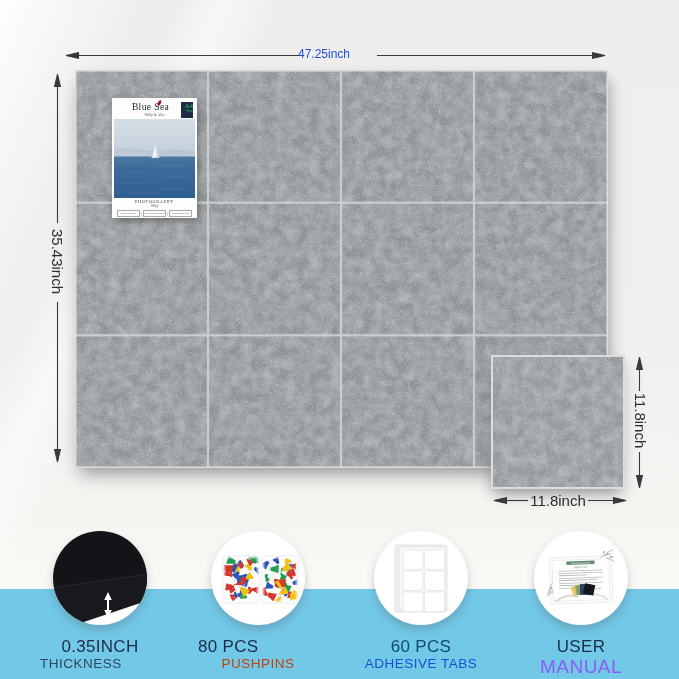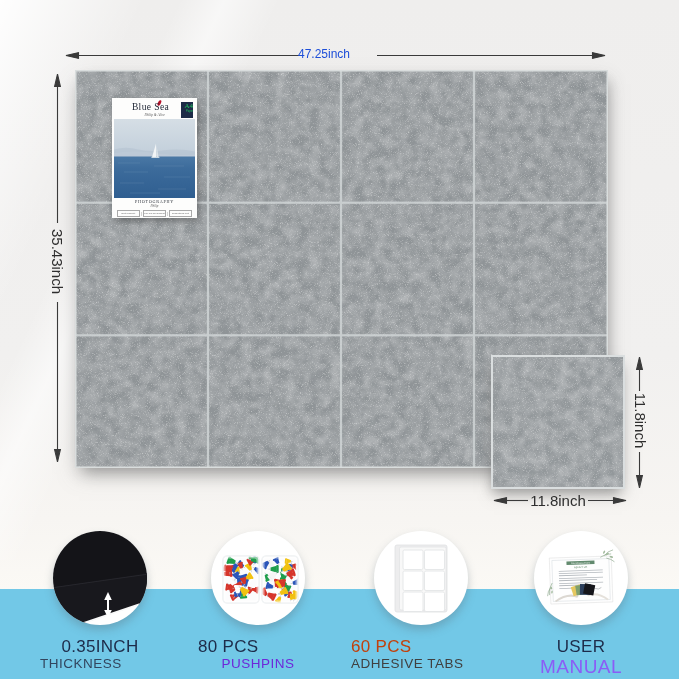--- a/index.html
+++ b/index.html
@@ -622,19 +622,19 @@
         <rect x="2.5" y="6.6" width="10.4" height="10.4" fill="#16161b" transform="rotate(13 8 12)"></rect>
       </g>
     </g>
   </svg>
 </div>
 
 <div class="abs" style="left:40px;top:637px;width:120px;text-align:center;font-size:17px;color:#1d2b49;letter-spacing:0.3px">0.35INCH</div>
 <div class="abs" style="left:40px;top:656px;width:120px;text-align:left;font-size:13.5px;color:#32455e;letter-spacing:0.5px">THICKNESS</div>
 
 <div class="abs" style="left:198px;top:637px;width:120px;text-align:left;font-size:17px;color:#1d2b49;letter-spacing:0.3px">80 PCS</div>
-<div class="abs" style="left:198px;top:656px;width:120px;text-align:center;font-size:13.5px;color:#6d28d9;letter-spacing:0.5px">PUSHPINS</div>
-
-<div class="abs" style="left:351px;top:637px;width:140px;font-size:17px;color:#c2410c;letter-spacing:0.3px">60 PCS</div>
-<div class="abs" style="left:351px;top:656px;width:140px;font-size:13.5px;color:#404040;letter-spacing:0.5px">ADHESIVE TABS</div>
+<div class="abs" style="left:198px;top:656px;width:120px;text-align:center;font-size:13.5px;color:#c2410c;letter-spacing:0.5px">PUSHPINS</div>
+
+<div class="abs" style="left:351px;top:637px;width:140px;text-align:center;font-size:17px;color:#0c4a6e;letter-spacing:0.3px">60 PCS</div>
+<div class="abs" style="left:351px;top:656px;width:140px;text-align:center;font-size:13.5px;color:#1d4ed8;letter-spacing:0.5px">ADHESIVE TABS</div>
 
 <div class="abs" style="left:521px;top:637px;width:120px;text-align:center;font-size:17px;color:#1d2b49;letter-spacing:0.3px">USER</div>
 <div class="abs" style="left:521px;top:656px;width:120px;text-align:center;font-size:19px;color:#8b5cf6;letter-spacing:0.5px">MANUAL</div>
 
 </body></html>

